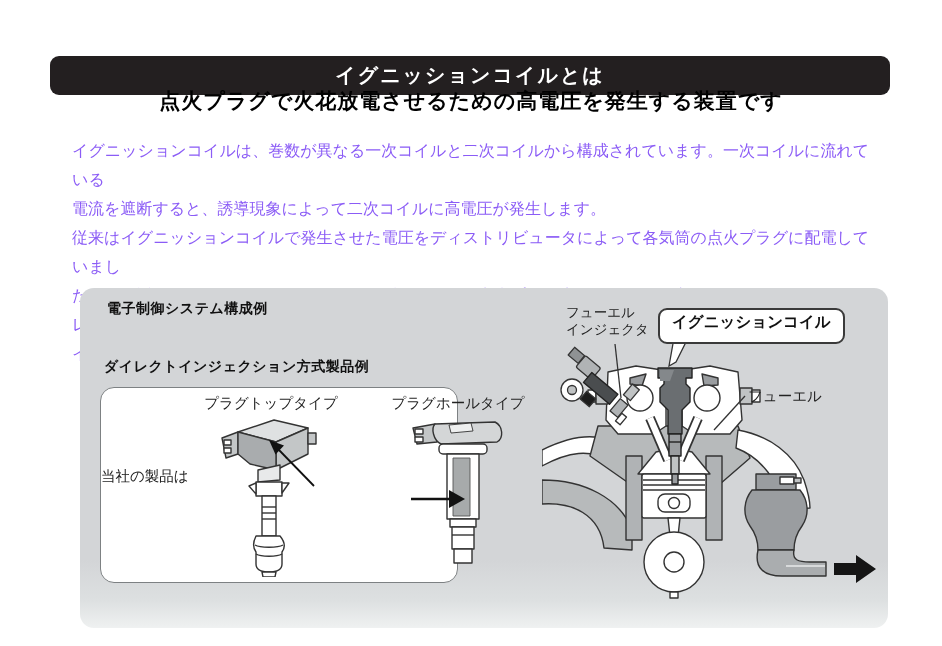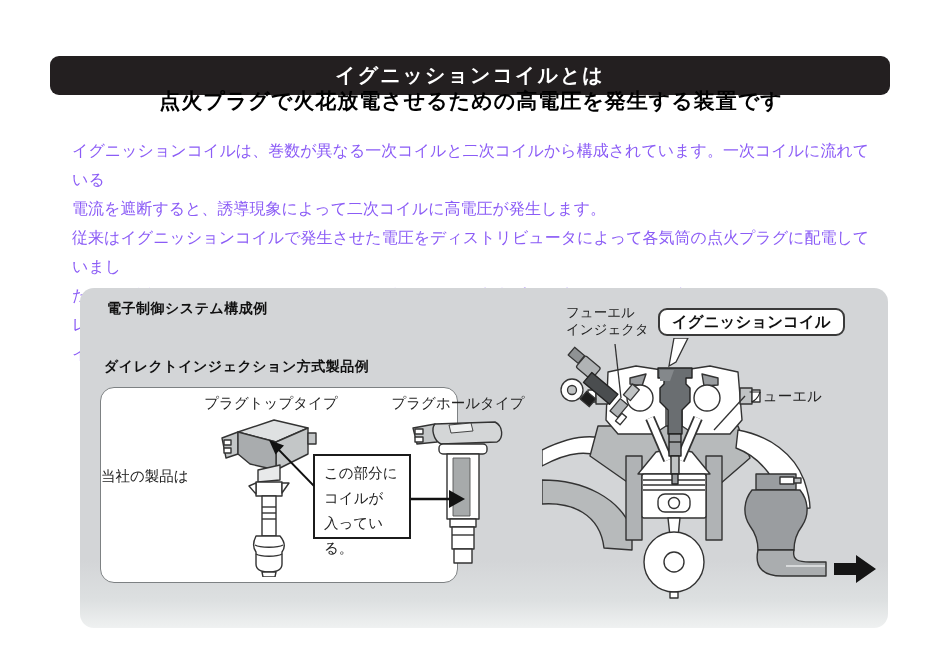--- a/index.html
+++ b/index.html
@@ -41,21 +41,21 @@
   .type-label { font-size:14.5px; color:#222; text-align:center; width:200px; }
   .company-note { left:0; top:76px; font-size:14.5px; line-height:24px; color:#222; }
   .callout-box {
     left:212px; top:66px; width:98px; height:85px;
     background:#fff; border:2px solid #1b1b1b; padding:5px 0 0 9px;
     font-size:14.5px; line-height:25px; color:#222;
   }
 
   .label-fuel { left:486px; top:16px; font-size:13.5px; line-height:17px; color:#222; }
   .bubble-label {
-    left:578px; top:20px; padding:2px 12px 1px 12px;
+    left:578px; top:20px; padding:2px 12px 9px 12px;
     background:#fff; border:2px solid #3a3a3a; border-radius:9px;
     font-size:15.5px; font-weight:bold; color:#111; white-space:nowrap;
   }
   .label-plug { left:668px; top:99px; font-size:14.5px; color:#222; }
 
   svg { display:block; }
 </style>
 </head>
 <body>
 
@@ -123,25 +123,20 @@
           <rect x="43" y="111" width="22" height="22" fill="#fff"></rect>
           <line x1="43" y1="119" x2="65" y2="119"></line>
           <rect x="45" y="133" width="18" height="14" fill="#fff"></rect>
         </g>
       </svg>
 
       <div class="abs company-note">
         <div>当社の製品は</div>
       </div>
 
-      <div class="abs callout-box">
-        <div>この部分に</div>
-        <div>コイルが</div>
-        <div>入っている。</div>
-      </div>
 
       <svg class="abs" style="left:0; top:0; pointer-events:none;" width="427" height="193" viewBox="0 0 427 193">
         <line x1="213" y1="98" x2="178" y2="62" stroke="#111" stroke-width="1.8"></line>
         <polygon points="168,52 183,57.5 174.5,66.5" fill="#111"></polygon>
         <line x1="310" y1="111" x2="349" y2="111" stroke="#111" stroke-width="2.4"></line>
         <polygon points="348,102 364,111 348,120" fill="#111"></polygon>
       </svg>
     </div>
 
     <svg class="abs" style="left:462px; top:50px;" width="346" height="290" viewBox="0 0 346 290">

